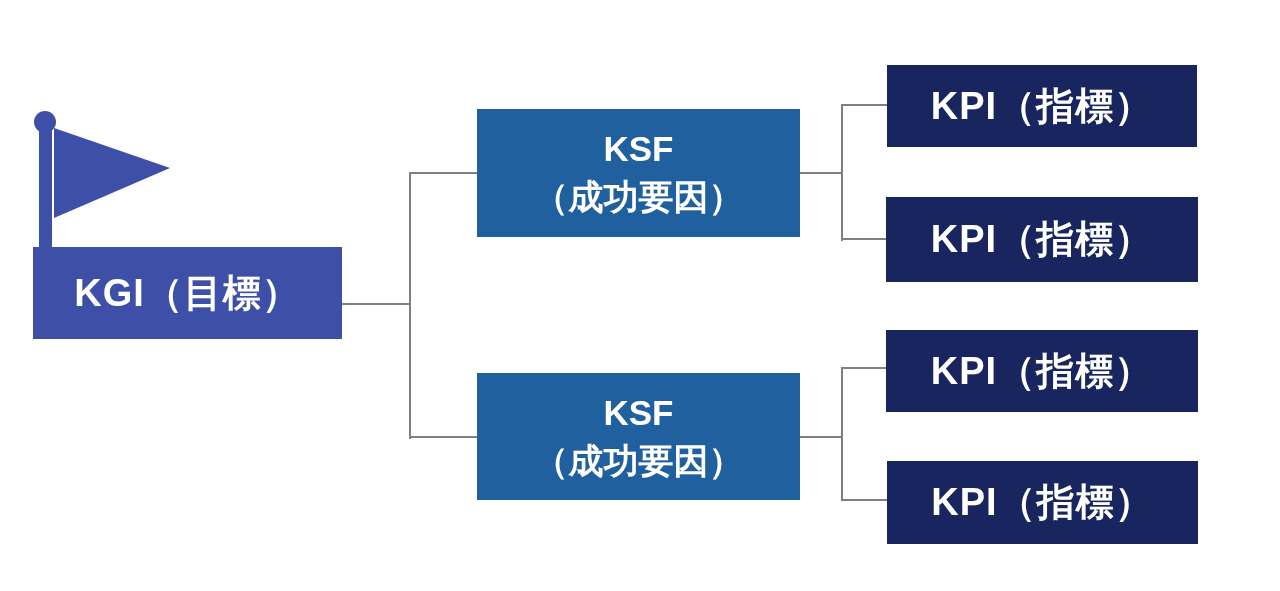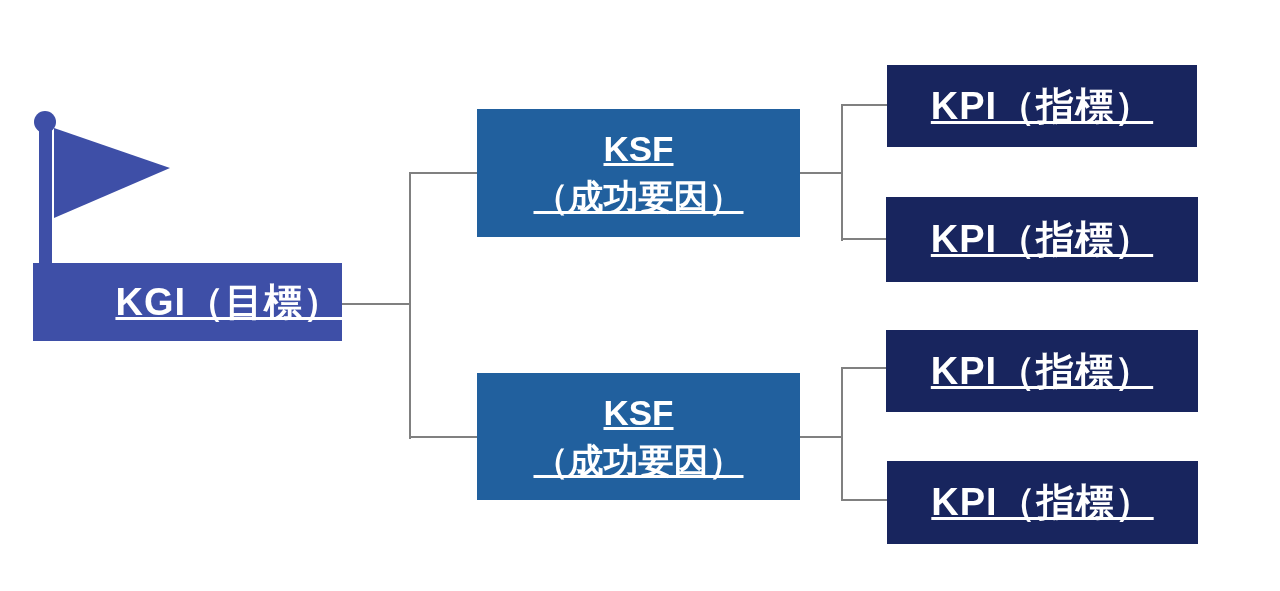--- a/index.html
+++ b/index.html
@@ -18,23 +18,22 @@
   
   .node {
     position: absolute;
     display: flex;
     flex-direction: column;
     align-items: center;
     justify-content: center;
     text-align: center;
     color: #ffffff;
     font-weight: 700;
-    text-decoration: underline;
   }
-  .node-kgi  { left: 33px;  top: 263px; width: 309px; height: 78px;  font-size: 38px; letter-spacing: 1px; align-items: flex-end; }
+  .node-kgi  { left: 33px;  top: 247px; width: 309px; height: 92px;  font-size: 38px; letter-spacing: 1px; }
   .node-ksf1 { left: 477px; top: 109px; width: 323px; height: 128px; font-size: 35px; line-height: 48px; }
   .node-ksf2 { left: 477px; top: 373px; width: 323px; height: 127px; font-size: 35px; line-height: 48px; }
   .node-kpi1 { left: 887px; top: 65px;  width: 310px; height: 82px;  font-size: 38px; letter-spacing: 1px; }
   .node-kpi2 { left: 886px; top: 197px; width: 312px; height: 85px;  font-size: 38px; letter-spacing: 1px; }
   .node-kpi3 { left: 886px; top: 330px; width: 312px; height: 82px;  font-size: 38px; letter-spacing: 1px; }
   .node-kpi4 { left: 887px; top: 461px; width: 311px; height: 83px;  font-size: 38px; letter-spacing: 1px; }
 
   
   .line { position: absolute; background: #808080; }
 

